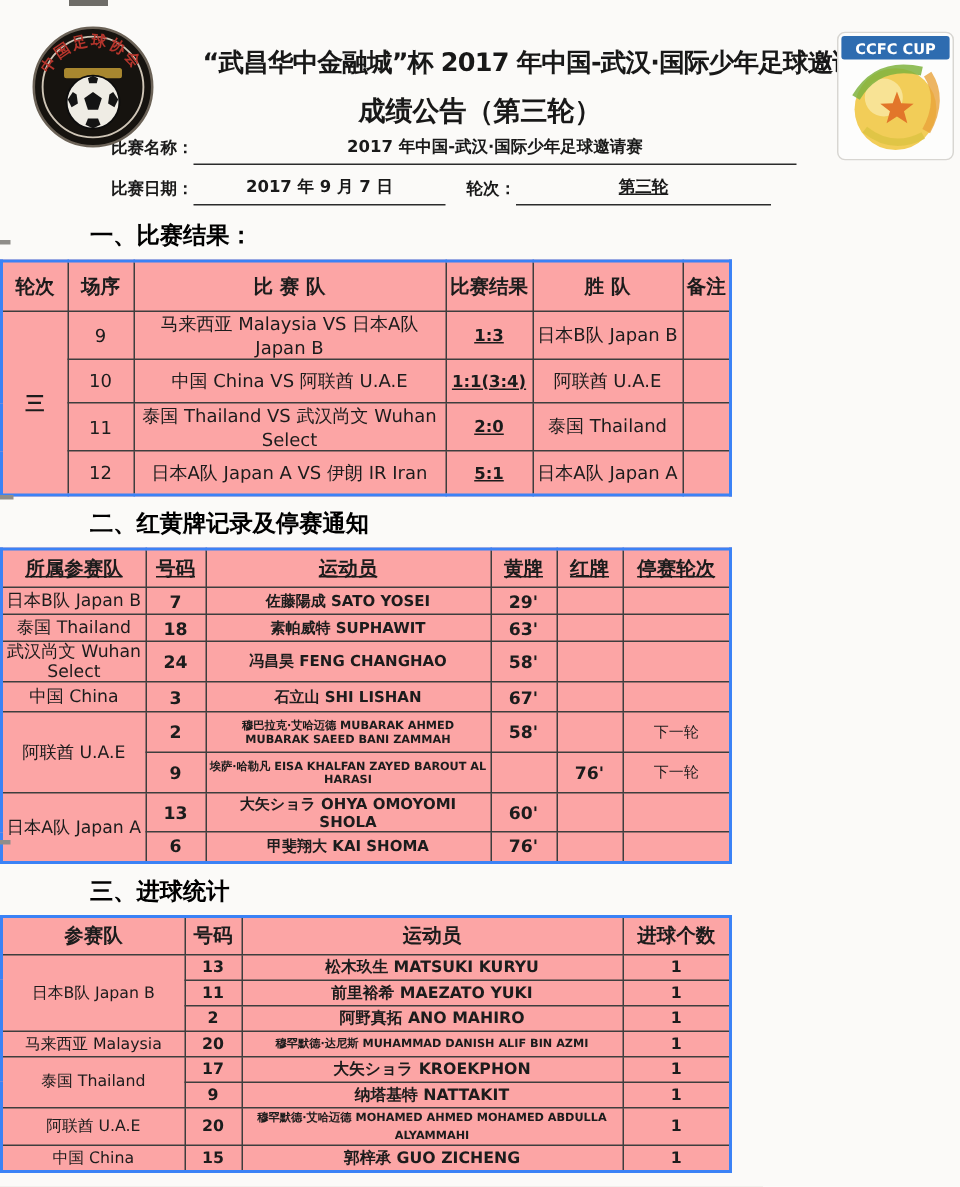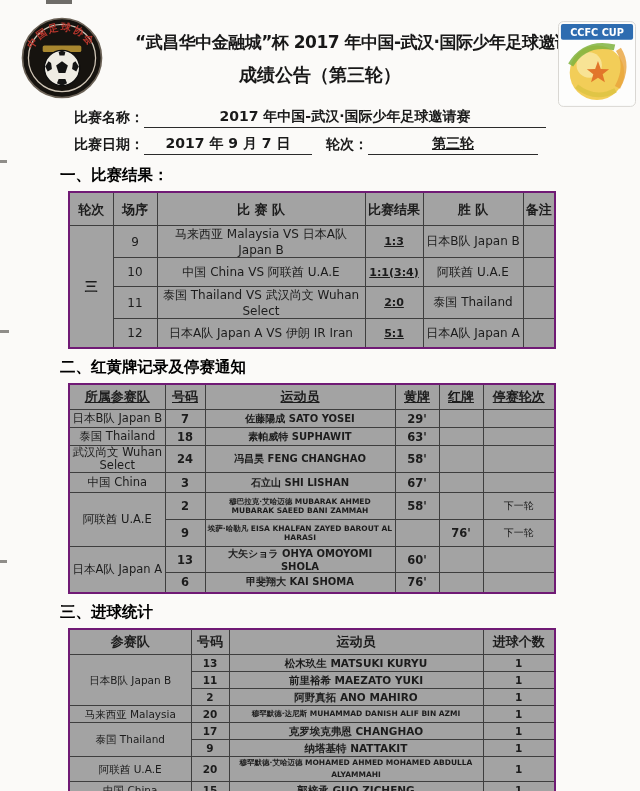--- a/index.html
+++ b/index.html
@@ -11,31 +11,31 @@
   
   .artifact{position:absolute;background:#8f8d89;}
   
   .logo-left{position:absolute;left:20px;top:16px;width:84px;height:84px;}
   .logo-right{position:absolute;left:558px;top:20px;width:78px;height:88px;}
   
   .title-block{padding-top:30px;margin:0 104px;text-align:center;}
   .title-l1{font-size:17px;font-weight:bold;letter-spacing:-0.5px;white-space:nowrap;line-height:24px;color:#181818;margin-left:31px;}
   .title-l2{font-size:18px;font-weight:bold;margin-top:9px;line-height:24px;color:#181818;}
   
-  .meta{margin:18px 0 0 74px;font-size:14px;font-weight:bold;color:#1a1a1a;}
+  .meta{margin:0 0 0 74px;font-size:11px;font-weight:bold;color:#1a1a1a;}
   .meta-line{height:25px;line-height:22px;margin-bottom:2px;white-space:nowrap;}
   .u{display:inline-block;text-align:center;border-bottom:1.6px solid #2b2b2b;vertical-align:bottom;height:22px;}
   .u-name{width:402px;}
   .u-date{width:168px;}
   .u-round{width:170px;margin-right:0;text-decoration:underline;}
   .meta-gap{display:inline-block;width:14px;}
   
   .sec-title{margin:8px 0 5px 60px;font-size:15.5px;font-weight:bold;color:#000000;}
-  table.tbl{border-collapse:collapse;table-layout:fixed;margin-left:68px;width:486px;
-            border:2px solid #701a75;background:#a3a3a3;}
+  table.tbl{border-collapse:collapse;table-layout:fixed;width:486px;
+            border:2px solid #3b82f6;background:#fca5a5;}
   .tbl th,.tbl td{border:1px solid #3e3e3e;text-align:center;vertical-align:middle;
                   padding:0 2px;overflow:hidden;color:#1c1c1c;}
   .tbl th{font-size:13px;font-weight:bold;}
   
   .t1 th{height:32px;line-height:15px;}
   .t1 td{height:28px;font-size:12px;}
   .t1 .score{font-weight:bold;font-size:11px;text-decoration:underline;}
   .t1 .round-cell{font-size:13px;font-weight:bold;}
   
   .t2 th{height:24px;text-decoration:underline;}
@@ -282,21 +282,21 @@
     </tr>
     <tr>
       <td class="team">马来西亚 Malaysia</td>
       <td class="num">20</td>
       <td class="player xs">穆罕默德·达尼斯 MUHAMMAD DANISH ALIF BIN AZMI</td>
       <td class="goals">1</td>
     </tr>
     <tr>
       <td class="team" rowspan="2">泰国 Thailand</td>
       <td class="num">17</td>
-      <td class="player">克罗埃克弗恩 CHANGHAO</td>
+      <td class="player">大矢ショラ KROEKPHON</td>
       <td class="goals">1</td>
     </tr>
     <tr>
       <td class="num">9</td>
       <td class="player">纳塔基特 NATTAKIT</td>
       <td class="goals">1</td>
     </tr>
     <tr>
       <td class="team">阿联酋 U.A.E</td>
       <td class="num">20</td>

